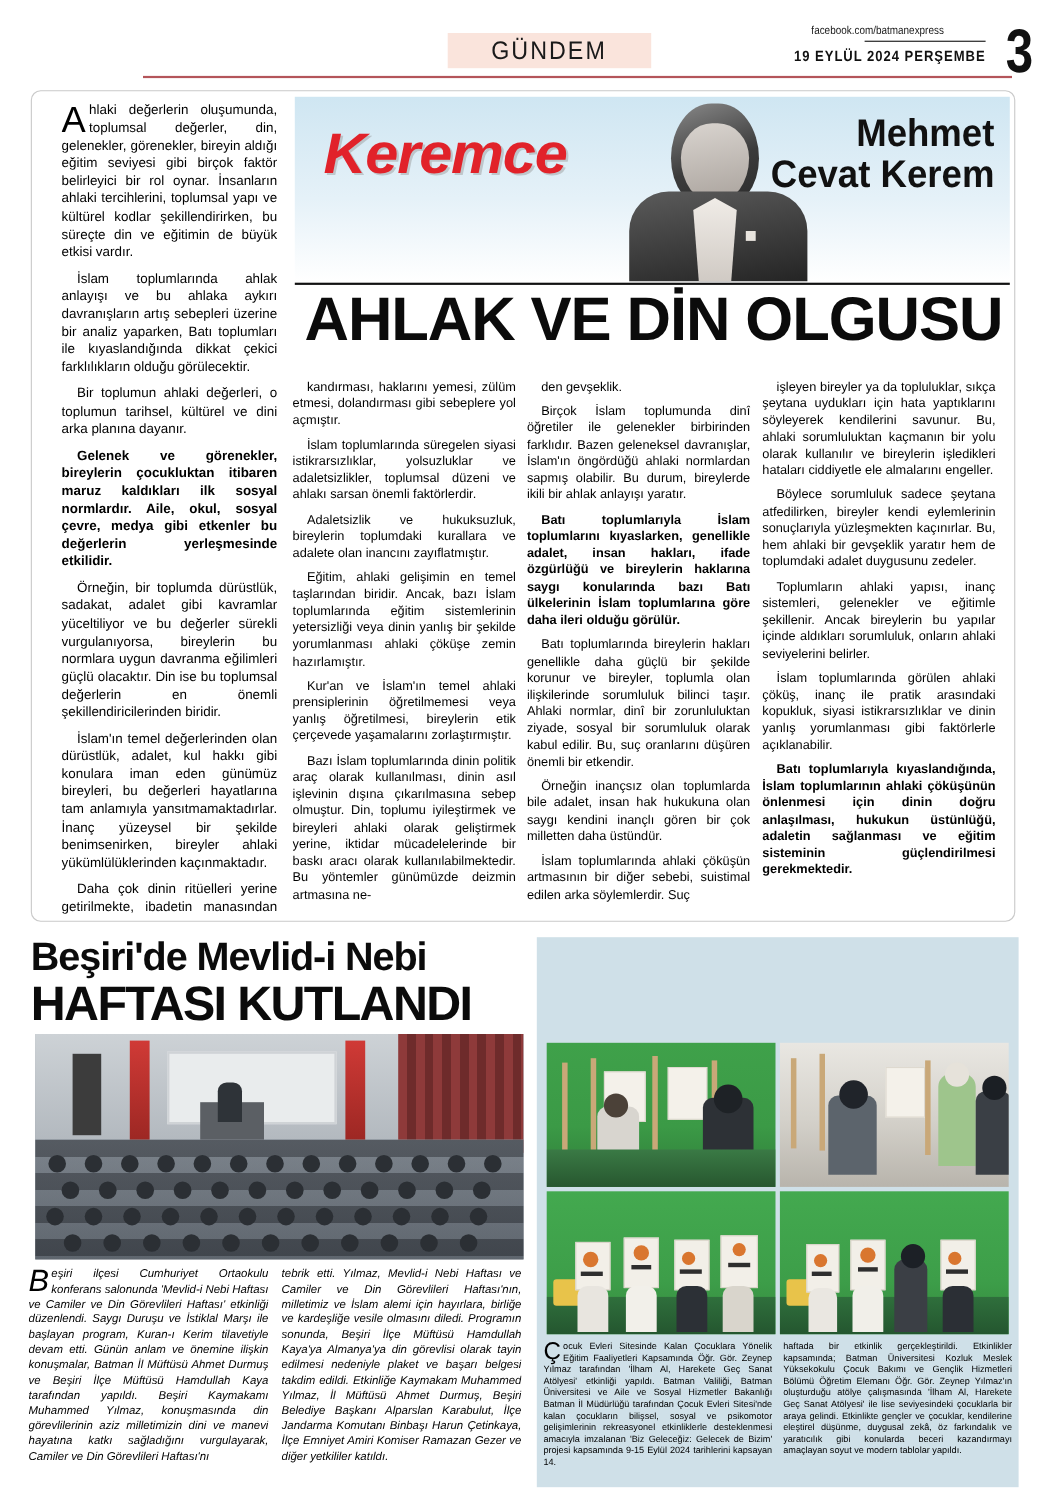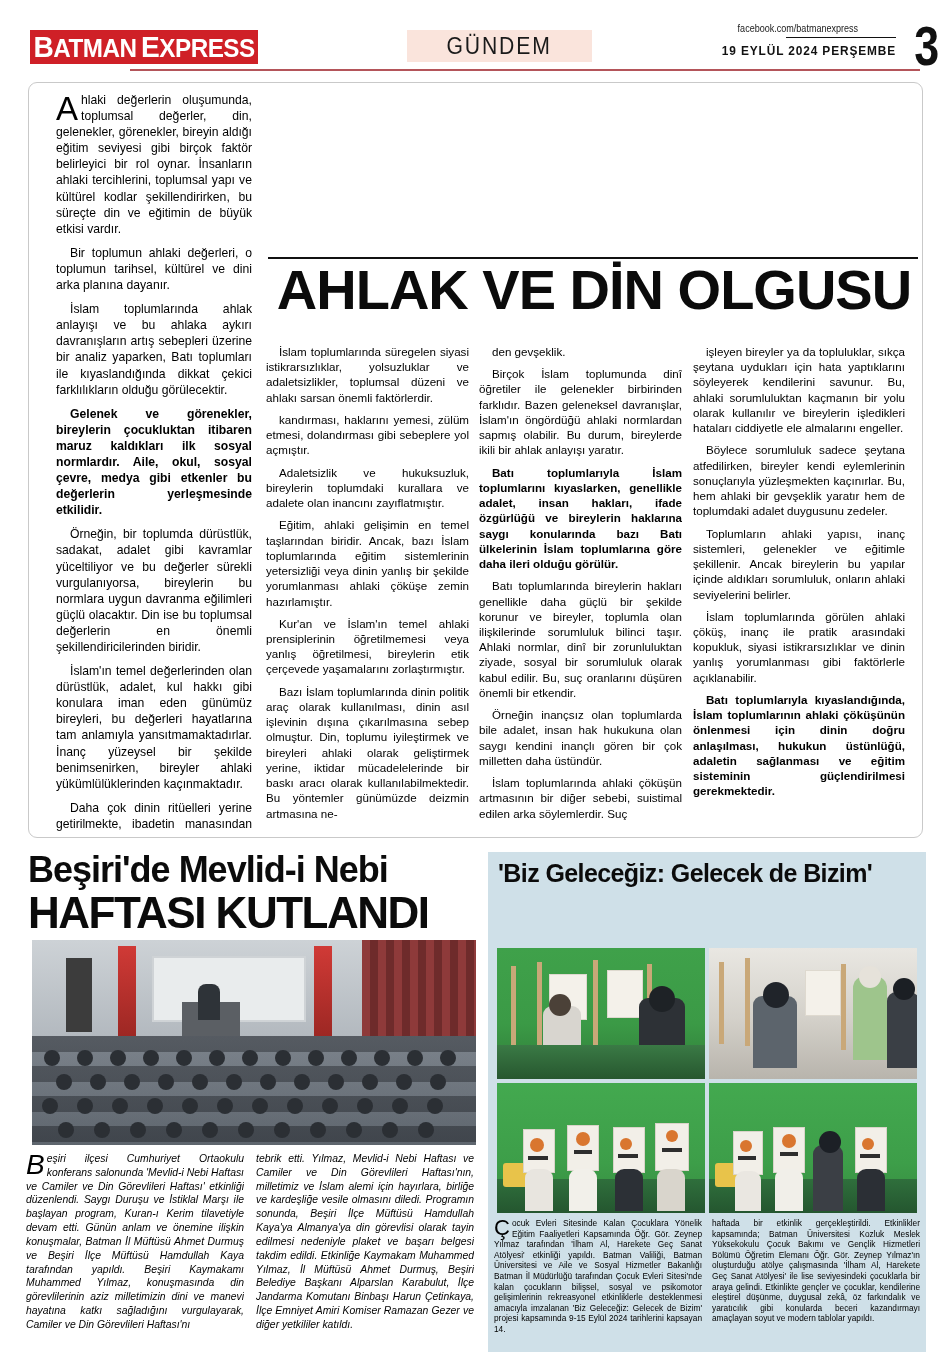--- a/index.html
+++ b/index.html
@@ -470,55 +470,66 @@
     line-height: 0.82;
     padding: 1px 2px 0 0;
   }
 </style>
 </head>
 <body>
 
 <div class="page">
 
   <div class="masthead">
-    <div class="logo-box">
-      <span class="logo-text"><span class="big">B</span><span>ATMAN</span> <span class="big">E</span><span>XPRESS</span></span>
-    </div>
 
     <div class="section-tab">
       <span class="section-tab-label">GÜNDEM</span>
     </div>
 
     <div class="fb-url">facebook.com/batmanexpress</div>
     <div class="date-rule"></div>
     <div class="date-text">19 EYLÜL 2024 PERŞEMBE</div>
     <div class="page-number">3</div>
     <div class="masthead-rule"></div>
   </div>
 
   <div class="col-article"></div>
 
   <div class="col-left" id="intro-col">
       <p class="dropcap">Ahlaki değerlerin oluşumunda, toplumsal değerler, din, gelenekler, görenekler, bireyin aldığı eğitim seviyesi gibi birçok faktör belirleyici bir rol oynar. İnsanların ahlaki tercihlerini, toplumsal yapı ve kültürel kodlar şekillendirirken, bu süreçte din ve eğitimin de büyük etkisi vardır.</p>
+      <p>İslam toplumlarında ahlak anlayışı ve bu ahlaka aykırı davranışların artış sebepleri üzerine bir analiz yaparken, Batı toplumları ile kıyaslandığında dikkat çekici farklılıkların olduğu görülecektir.</p>
       <p>Bir toplumun ahlaki değerleri, o toplumun tarihsel, kültürel ve dini arka planına dayanır.</p>
-      <p>İslam toplumlarında ahlak anlayışı ve bu ahlaka aykırı davranışların artış sebepleri üzerine bir analiz yaparken, Batı toplumları ile kıyaslandığında dikkat çekici farklılıkların olduğu görülecektir.</p>
       <p class="bold">Gelenek ve görenekler, bireylerin çocukluktan itibaren maruz kaldıkları ilk sosyal normlardır. Aile, okul, sosyal çevre, medya gibi etkenler bu değerlerin yerleşmesinde etkilidir.</p>
       <p>Örneğin, bir toplumda dürüstlük, sadakat, adalet gibi kavramlar yüceltiliyor ve bu değerler sürekli vurgulanıyorsa, bireylerin bu normlara uygun davranma eğilimleri güçlü olacaktır. Din ise bu toplumsal değerlerin en önemli şekillendiricilerinden biridir.</p>
       <p>İslam'ın temel değerlerinden olan dürüstlük, adalet, kul hakkı gibi konulara iman eden günümüz bireyleri, bu değerleri hayatlarına tam anlamıyla yansıtmamaktadırlar. İnanç yüzeysel bir şekilde benimsenirken, bireyler ahlaki yükümlülüklerinden kaçınmaktadır.</p>
       <p>Daha çok dinin ritüelleri yerine getirilmekte, ibadetin manasından uzak hareket edilmektedir. Buda, "Allah'a ve ahirete inanıyorum" diyen bir bireyin, yalan söyleyip rüşvet almasına, ticari hayatta insanları</p>
     </div>
 
+  <div class="banner">
+    <div class="keremce">Keremce</div>
+    <div class="photo">
+      <div class="head"></div>
+      <div class="face"></div>
+      <div class="body"></div>
+      <div class="shirt"></div>
+      <div class="pin"></div>
+    </div>
+    <div class="author-name">
+      <div>Mehmet</div>
+      <div>Cevat Kerem</div>
+    </div>
+  </div>
 
   <div class="headline-rule"></div>
   <div class="big-headline">AHLAK VE DİN OLGUSU</div>
 
   <div class="body-cols">
     <div class="bcol" id="bcol1">
+        <p>kandırması, haklarını yemesi, zülüm etmesi, dolandırması gibi sebeplere yol açmıştır.</p>
         <p>İslam toplumlarında süregelen siyasi istikrarsızlıklar, yolsuzluklar ve adaletsizlikler, toplumsal düzeni ve ahlakı sarsan önemli faktörlerdir.</p>
-        <p>kandırması, haklarını yemesi, zülüm etmesi, dolandırması gibi sebeplere yol açmıştır.</p>
         <p>Adaletsizlik ve hukuksuzluk, bireylerin toplumdaki kurallara ve adalete olan inancını zayıflatmıştır.</p>
         <p>Eğitim, ahlaki gelişimin en temel taşlarından biridir. Ancak, bazı İslam toplumlarında eğitim sistemlerinin yetersizliği veya dinin yanlış bir şekilde yorumlanması ahlaki çöküşe zemin hazırlamıştır.</p>
         <p>Kur'an ve İslam'ın temel ahlaki prensiplerinin öğretilmemesi veya yanlış öğretilmesi, bireylerin etik çerçevede yaşamalarını zorlaştırmıştır.</p>
         <p>Bazı İslam toplumlarında dinin politik araç olarak kullanılması, dinin asıl işlevinin dışına çıkarılmasına sebep olmuştur. Din, toplumu iyileştirmek ve bireyleri ahlaki olarak geliştirmek yerine, iktidar mücadelelerinde bir baskı aracı olarak kullanılabilmektedir. Bu yöntemler günümüzde deizmin artmasına ne-</p>
       </div>
     <div class="bcol" id="bcol2">
         <p>den gevşeklik.</p>
         <p>Birçok İslam toplumunda dinî öğretiler ile gelenekler birbirinden farklıdır. Bazen geleneksel davranışlar, İslam'ın öngördüğü ahlaki normlardan sapmış olabilir. Bu durum, bireylerde ikili bir ahlak anlayışı yaratır.</p>
         <p class="bold">Batı toplumlarıyla İslam toplumlarını kıyaslarken, genellikle adalet, insan hakları, ifade özgürlüğü ve bireylerin haklarına saygı konularında bazı Batı ülkelerinin İslam toplumlarına göre daha ileri olduğu görülür.</p>
         <p>Batı toplumlarında bireylerin hakları genellikle daha güçlü bir şekilde korunur ve bireyler, toplumla olan ilişkilerinde sorumluluk bilinci taşır. Ahlaki normlar, dinî bir zorunluluktan ziyade, sosyal bir sorumluluk olarak kabul edilir. Bu, suç oranlarını düşüren önemli bir etkendir.</p>
@@ -604,21 +615,20 @@
   <div class="story-left-text">
     <div class="slt-col" id="slt1">
         <p class="dropcap2">Beşiri ilçesi Cumhuriyet Ortaokulu konferans salonunda 'Mevlid-i Nebi Haftası ve Camiler ve Din Görevlileri Haftası' etkinliği düzenlendi.  Saygı Duruşu ve İstiklal Marşı ile başlayan program, Kuran-ı Kerim tilavetiyle devam etti. Günün anlam ve önemine ilişkin konuşmalar, Batman İl Müftüsü Ahmet Durmuş ve Beşiri İlçe Müftüsü Hamdullah Kaya tarafından yapıldı.  Beşiri Kaymakamı Muhammed Yılmaz, konuşmasında din görevlilerinin aziz milletimizin dini ve manevi hayatına katkı sağladığını vurgulayarak, Camiler ve Din Görevlileri Haftası'nı</p>
       </div>
     <div class="slt-col" id="slt2">
         <p>tebrik etti. Yılmaz, Mevlid-i Nebi Haftası ve Camiler ve Din Görevlileri Haftası'nın, milletimiz ve İslam alemi için hayırlara, birliğe ve kardeşliğe vesile olmasını diledi. Programın sonunda, Beşiri İlçe Müftüsü Hamdullah Kaya'ya Almanya'ya din görevlisi olarak tayin edilmesi nedeniyle plaket ve başarı belgesi takdim edildi.  Etkinliğe Kaymakam Muhammed Yılmaz, İl Müftüsü Ahmet Durmuş, Beşiri Belediye Başkanı Alparslan Karabulut, İlçe Jandarma Komutanı Binbaşı Harun Çetinkaya, İlçe Emniyet Amiri Komiser Ramazan Gezer ve diğer yetkililer katıldı.</p>
       </div>
   </div>
 
   <div class="story-right">
-    <div class="hr-line1">'Biz Geleceğiz: Gelecek de Bizim'</div>
 
     <div class="photo-grid">
       <div class="pg pg1">
         <div class="easel" style="left:14px;top:18px;width:5px;height:86px;"></div>
         <div class="easel" style="left:40px;top:14px;width:5px;height:92px;"></div>
         <div class="canvasq" style="left:52px;top:26px;width:36px;height:44px;"></div>
         <div class="easel" style="left:96px;top:12px;width:5px;height:96px;"></div>
         <div class="canvasq" style="left:110px;top:22px;width:34px;height:46px;"></div>
         <div class="easel" style="left:150px;top:16px;width:5px;height:92px;"></div>
         <div class="sitter" style="left:46px;top:58px;width:38px;height:60px;background:#d8d5cf;"></div>

